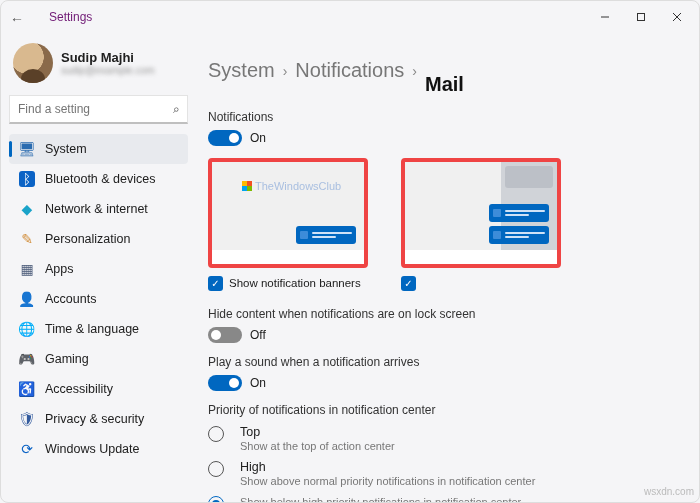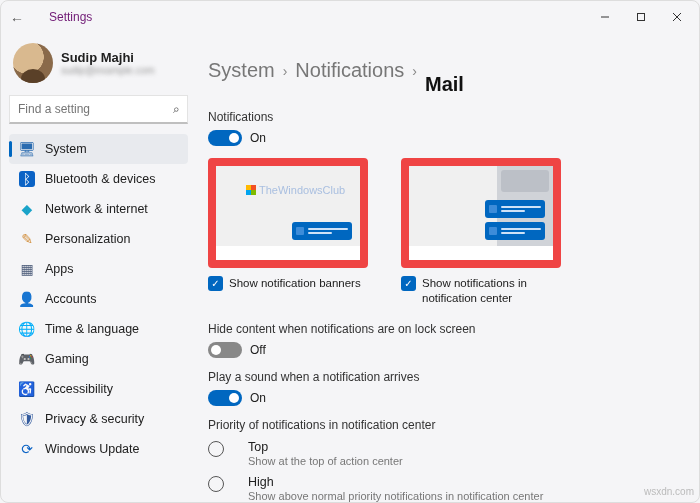--- a/index.html
+++ b/index.html
@@ -39,40 +39,40 @@
 .section-label { font-size:12px; color:#333; margin: 8px 0 6px 0; }
 .toggle-row { display:flex; align-items:center; gap:8px; margin-bottom:12px; }
 .toggle { width:34px; height:16px; border-radius:10px; background:#888; position:relative; }
 .toggle.on { background:#0067c0; }
 .toggle .knob { width:10px; height:10px; border-radius:50%; background:#fff; position:absolute; top:3px; left:3px; }
 .toggle.on .knob { left:auto; right:3px; }
 .toggle-text { font-size:12px; }
 
 .previews { display:flex; gap:18px; margin: 6px 0 4px 0; }
 .pbox { width:175px; }
-.pimg { width:160px; height:110px; border:8px solid #ef4444; border-radius:4px; background:#f0f0f0; position:relative; overflow:hidden; }
+.pimg { width:160px; height:110px; border:4px solid #ef4444; border-radius:4px; background:#f0f0f0; position:relative; overflow:hidden; }
 .pimg .tbar { position:absolute; bottom:0; left:0; right:0; height:14px; background:#fff; }
 .pimg .wmark { position:absolute; top:18px; left:30px; font-size:11px; color:#a9bfe0; }
 .pimg .wmark .sq { display:inline-block; width:10px; height:10px; background:conic-gradient(#f25022 0 25%, #7fba00 0 50%, #00a4ef 0 75%, #ffb900 0 100%); margin-right:3px; vertical-align:-1px; }
 .banner-stack { position:absolute; display:flex; flex-direction:column; gap:4px; }
 .pimg.left .banner-stack { right:8px; bottom:20px; }
 .pimg.right .banner-stack { right:8px; bottom:20px; }
 .pimg.right .panel { position:absolute; right:0; top:0; bottom:14px; width:56px; background:#d0d3d8; }
 .pimg.right .panelhead { position:absolute; right:4px; top:4px; width:48px; height:22px; background:#bcc0c7; border-radius:3px; }
 .banner { width:60px; height:18px; background:#0067c0; border-radius:3px; display:flex; align-items:center; gap:4px; padding:0 4px; }
 .banner .bsq { width:8px; height:8px; background:#3d8cd9; border-radius:1px; }
 .banner .bln { flex:1; display:flex; flex-direction:column; gap:2px; }
 .banner .bln i { display:block; height:2px; background:#cfe2f7; border-radius:1px; }
 .banner .bln i:last-child { width:60%; }
 
 .cbrow { display:flex; align-items:flex-start; gap:6px; margin-top:8px; font-size:11.5px; line-height:1.3; }
 .cb { width:15px; height:15px; border-radius:3px; background:#0067c0; display:flex; align-items:center; justify-content:center; color:#fff; font-size:10px; flex-shrink:0; }
 
 .radiogroup { margin: 2px 0 6px 0; }
-.radio-opt { display:flex; align-items:flex-start; gap:24px; margin: 8px 0; }
+.radio-opt { display:flex; align-items:flex-start; gap:16px; margin: 8px 0; }
 .radio { width:16px; height:16px; border:1.5px solid #555; border-radius:50%; flex-shrink:0; position:relative; margin-top:1px; }
 .radio.sel { border-color:#0067c0; }
 .radio.sel::after { content:""; position:absolute; inset:3px; background:#0067c0; border-radius:50%; }
 .radio-opt .rtxt .rlabel { font-size:12.5px; }
 .radio-opt .rtxt .rdesc { font-size:11px; color:#777; margin-top:1px; }
 
 .watermark { position:absolute; right:6px; bottom:6px; font-size:10px; color:#bbb; }
 
 .main::-webkit-scrollbar { width:6px; }
 .main::-webkit-scrollbar-thumb { background:#ccc; border-radius:3px; }
@@ -231,21 +231,20 @@
                 <span class="bln">
                   <i></i>
                   <i></i>
                 </span>
               </div>
           </div>
           <div class="tbar"></div>
         </div>
         <div class="cbrow">
           <div class="cb">✓</div>
-          <div>Show notifications in notification center</div>
         </div>
       </div>
     </div>
 
     <div class="section-label" style="margin-top:16px;">Hide content when notifications are on lock screen</div>
     <div class="toggle-row">
       <div class="toggle">
           <div class="knob"></div>
         </div>
       <div class="toggle-text">Off</div>

